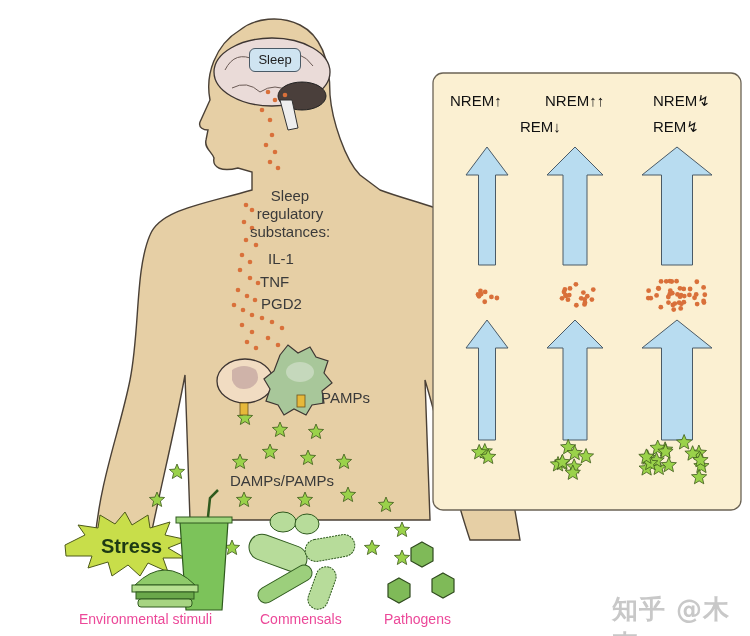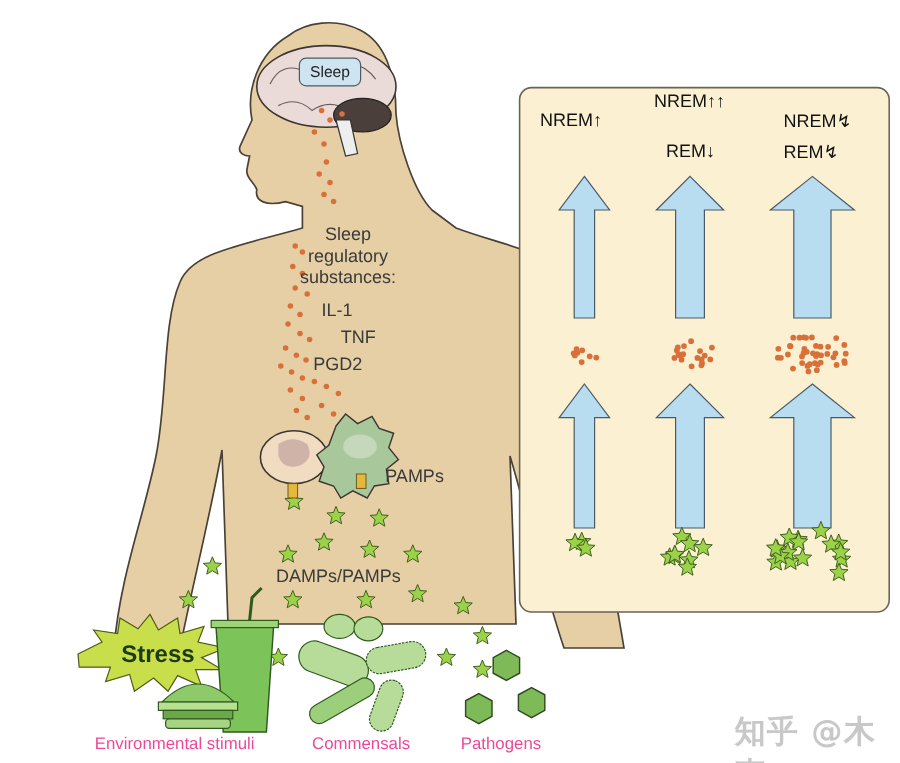--- a/index.html
+++ b/index.html
@@ -240,31 +240,31 @@
 </svg>
 
 <div class="sleep-box">Sleep</div>
 
 <div class="lbl body-lbl" style="left:250px; top:187px; width:80px;">
   <div>Sleep</div>
   <div>regulatory</div>
   <div>substances:</div>
 </div>
 <div class="lbl body-lbl" style="left:268px; top:250px;">IL-1</div>
-<div class="lbl body-lbl" style="left:284px; top:273px;">TNF</div>
+<div class="lbl body-lbl" style="left:260px; top:273px;">TNF</div>
 <div class="lbl body-lbl" style="left:261px; top:295px;">PGD2</div>
 <div class="lbl body-lbl" style="left:321px; top:389px;">PAMPs</div>
 <div class="lbl body-lbl" style="left:230px; top:472px;">DAMPs/PAMPs</div>
 <div class="lbl stress-lbl" style="left:101px; top:535px;">Stress</div>
 
 <div class="lbl caption" style="left:79px; top:611px;">Environmental stimuli</div>
 <div class="lbl caption" style="left:260px; top:611px;">Commensals</div>
 <div class="lbl caption" style="left:384px; top:611px;">Pathogens</div>
 
 <div class="lbl watermark" style="left:612px; top:592px;">知乎 @木森</div>
 
 <div class="lbl panel-lbl" style="left:450px; top:92px;"><span>NREM</span><span>↑</span></div>
 
-<div class="lbl panel-lbl" style="left:545px; top:76px;text-align:center;"><span>NREM</span><span>↑↑</span></div>
-<div class="lbl panel-lbl" style="left:555px; top:118px;"><span>REM</span><span>↓</span></div>
+<div class="lbl panel-lbl" style="left:545px; top:92px;text-align:center;"><span>NREM</span><span>↑↑</span></div>
+<div class="lbl panel-lbl" style="left:520px; top:118px;"><span>REM</span><span>↓</span></div>
 
 <div class="lbl panel-lbl" style="left:653px; top:92px;"><span>NREM</span><span>↯</span></div>
 <div class="lbl panel-lbl" style="left:653px; top:118px;"><span>REM</span><span>↯</span></div>
 
 </body></html>

